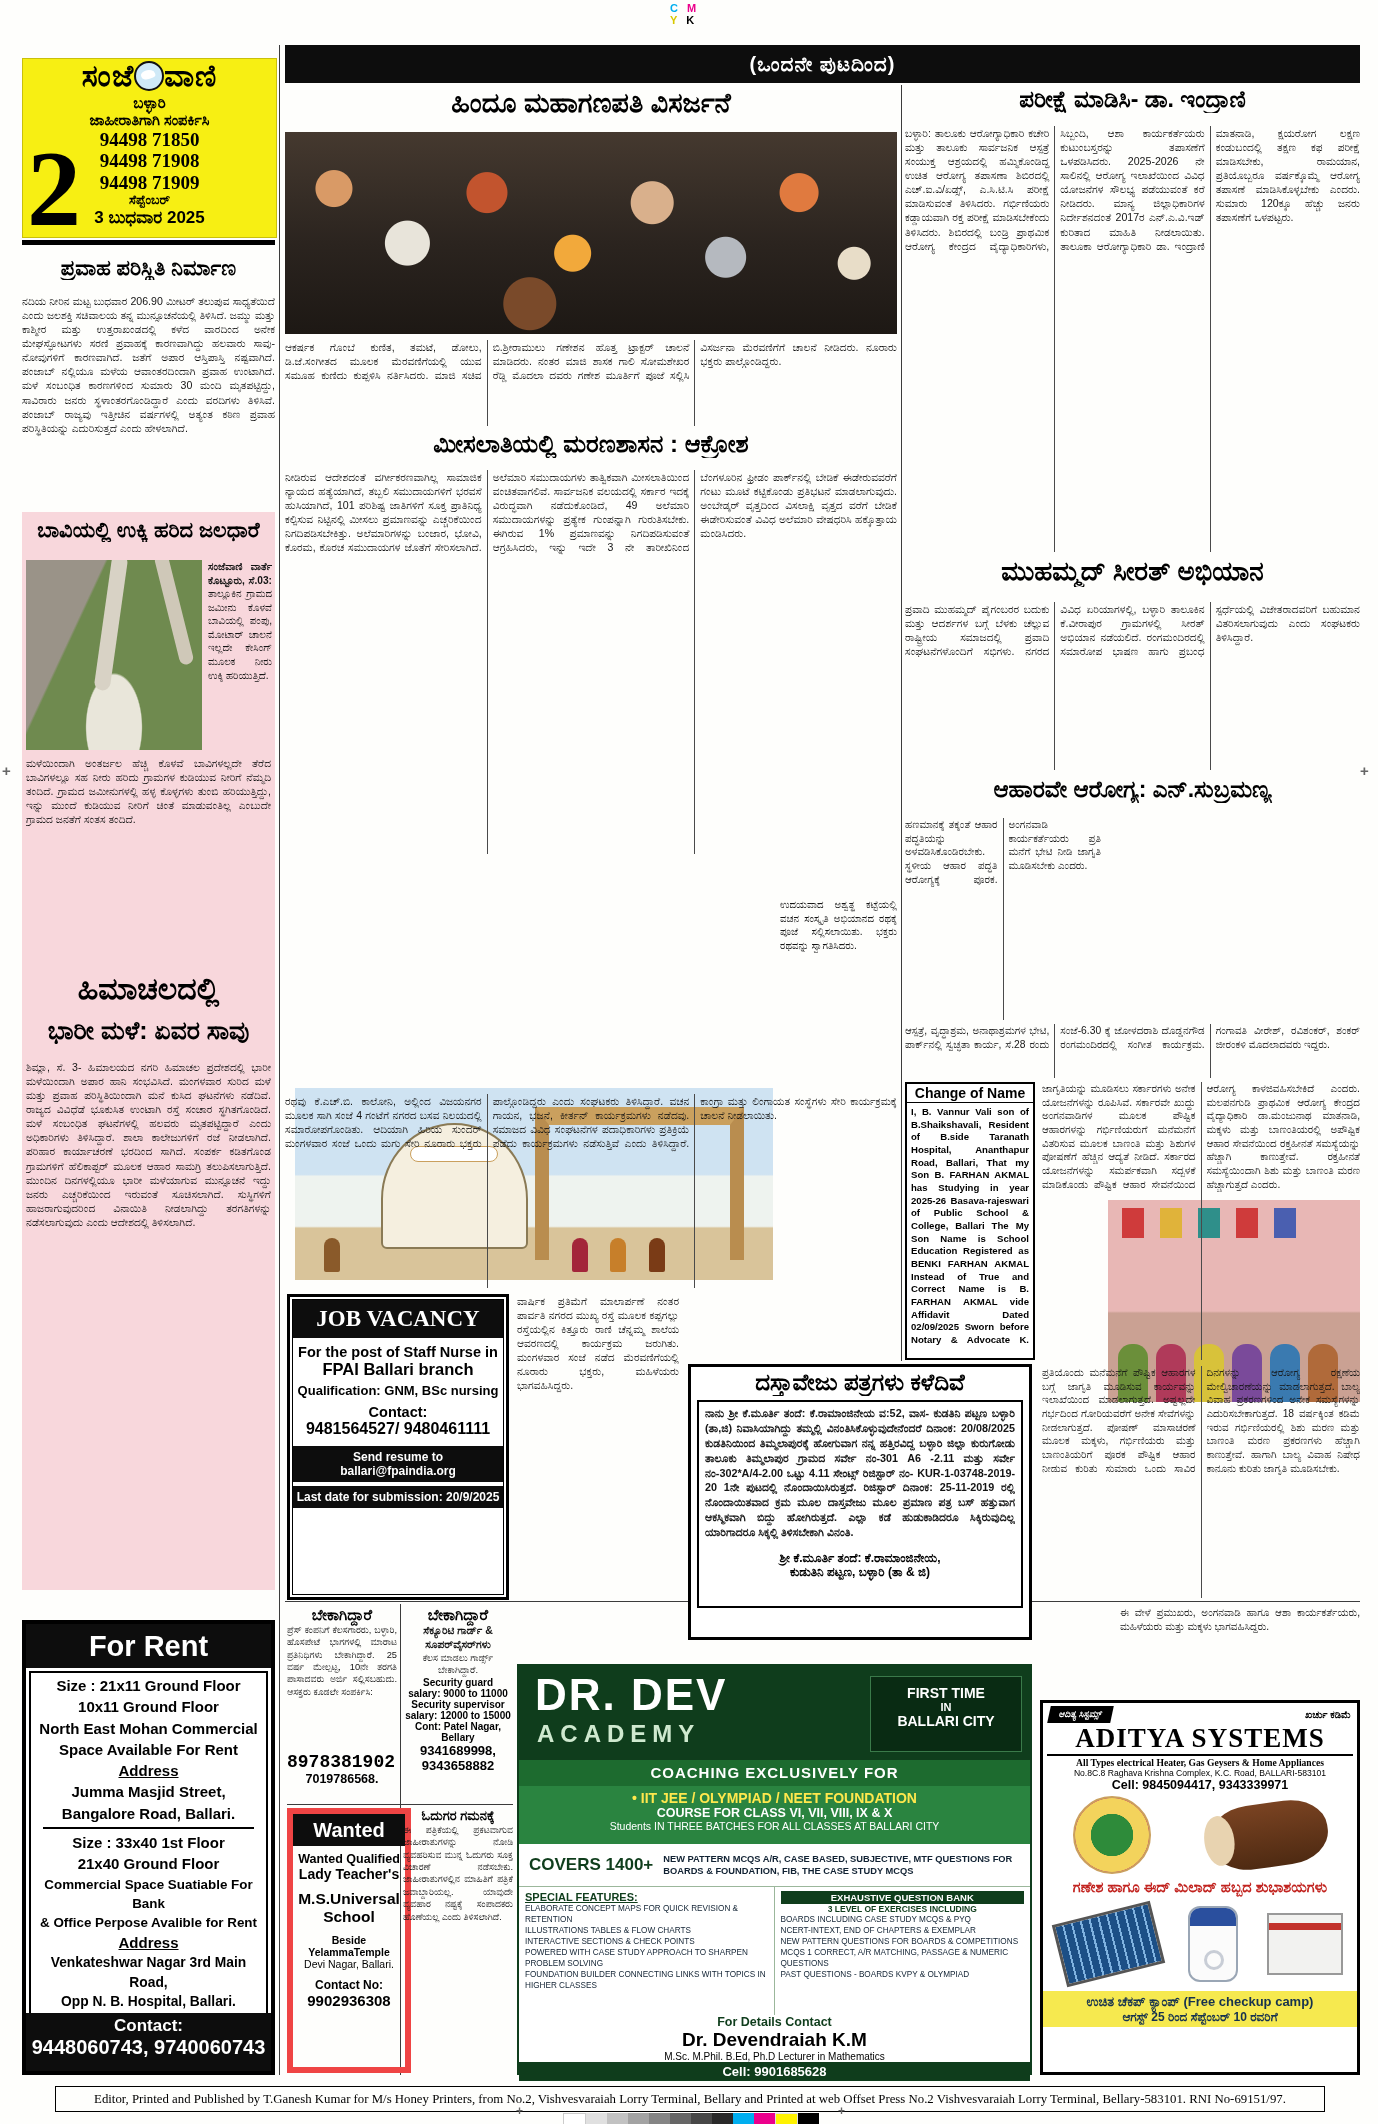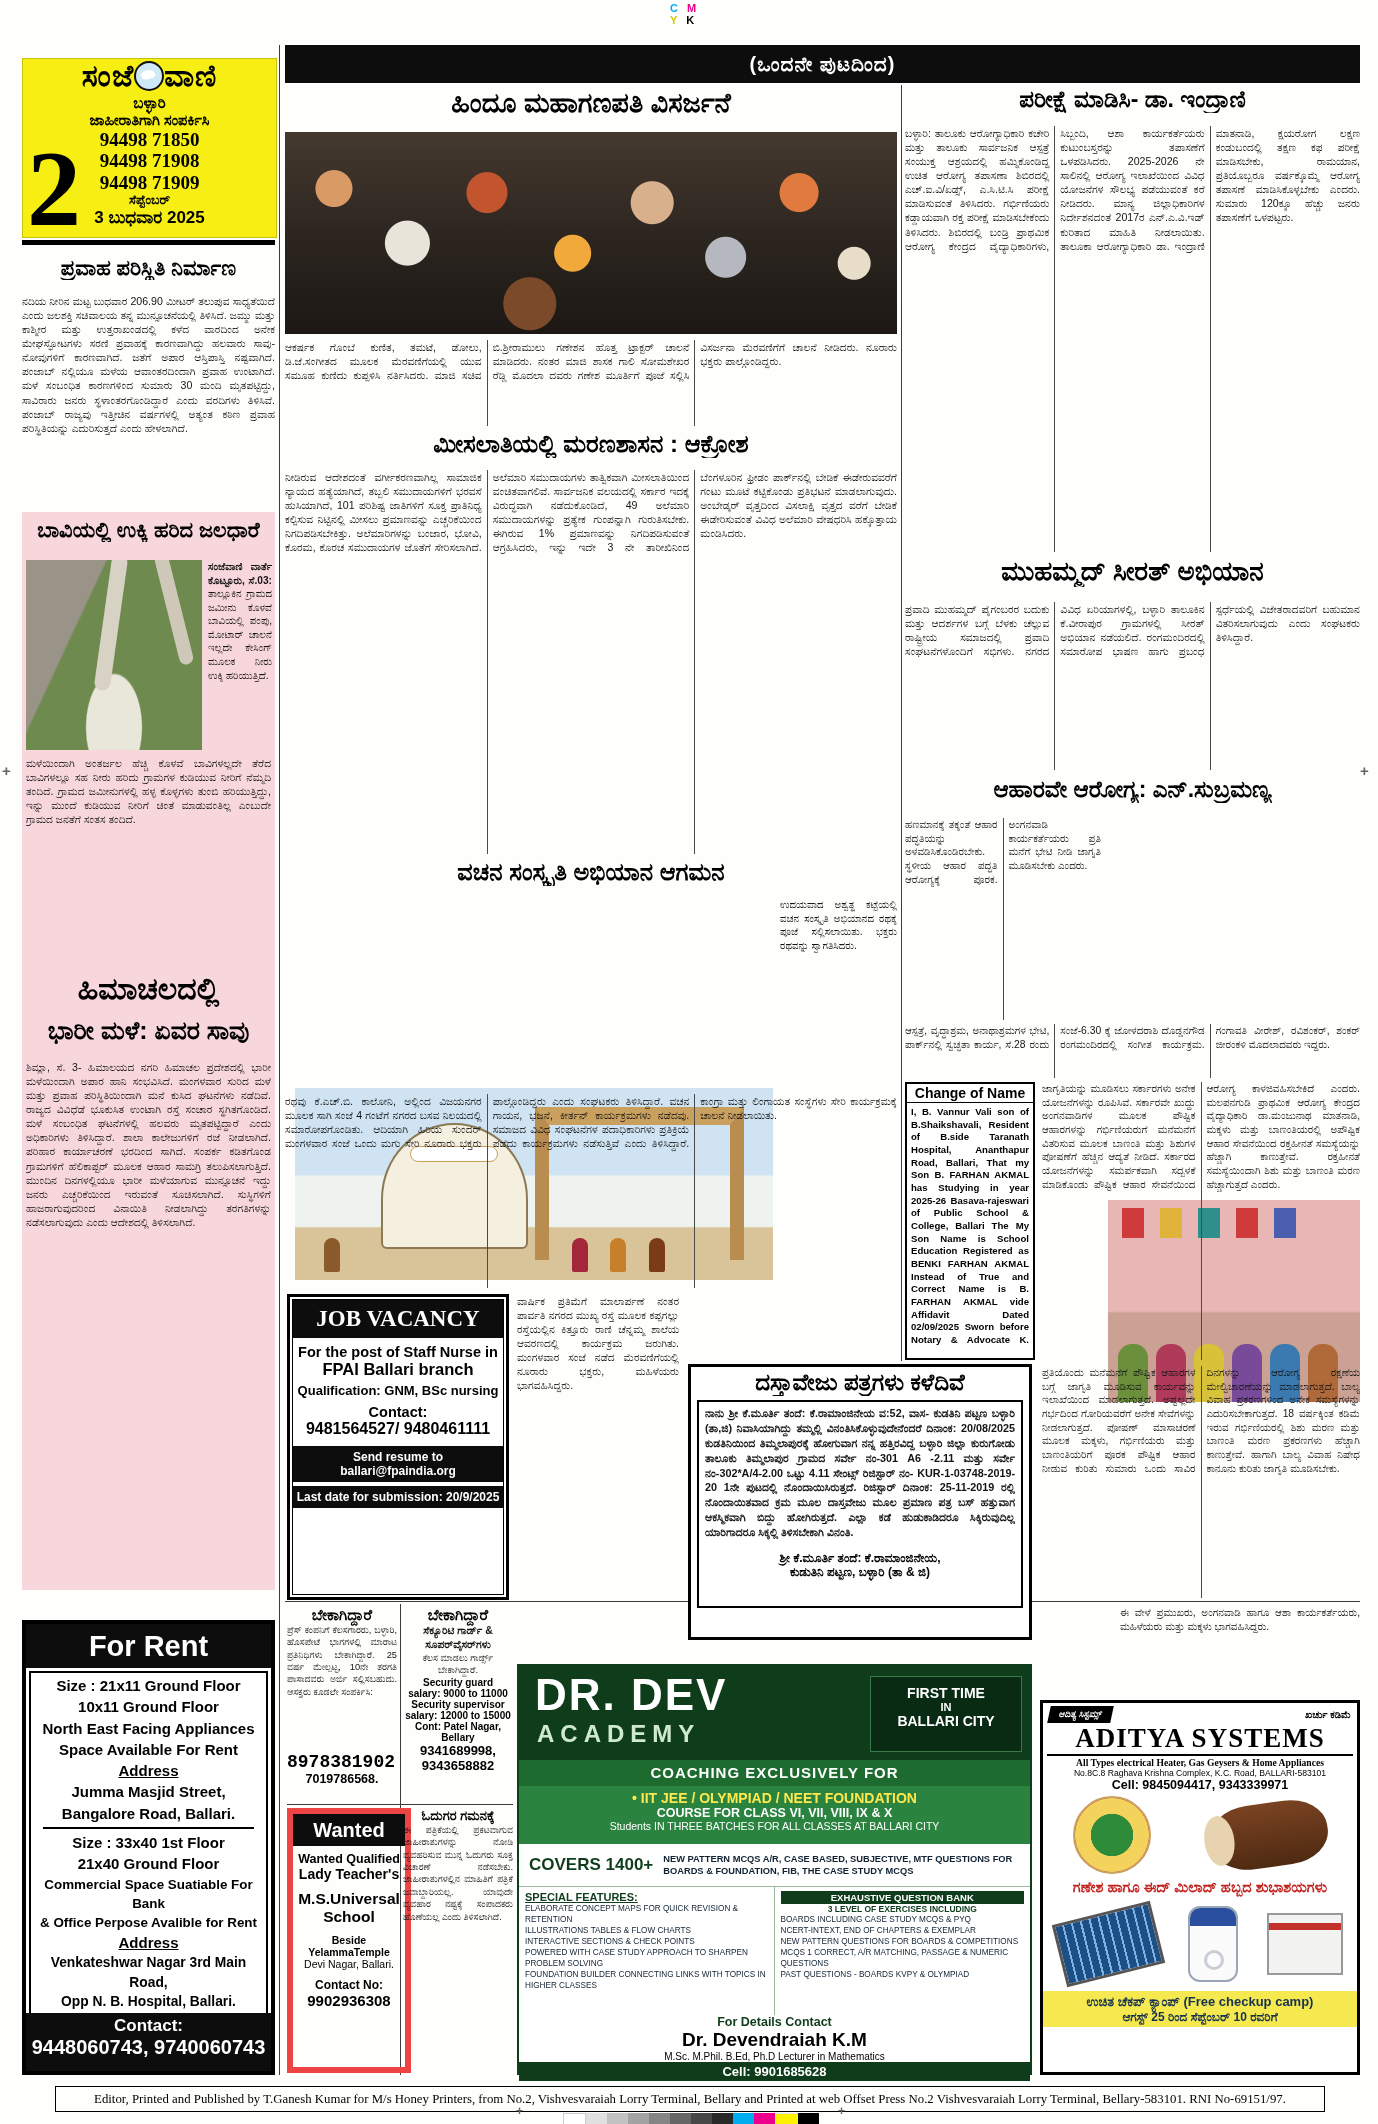--- a/index.html
+++ b/index.html
@@ -119,21 +119,21 @@
   <div class="abs hl" style="left:24px;top:972px;width:249px;font-size:30px;">ಹಿಮಾಚಲದಲ್ಲಿ</div>
   <div class="abs hl" style="left:24px;top:1016px;width:249px;font-size:25px;">ಭಾರೀ ಮಳೆ: ಏವರ ಸಾವು</div>
   <div class="abs kn just" style="left:26px;top:1060px;width:245px;height:522px;">ಶಿಮ್ಲಾ, ಸೆ. 3- ಹಿಮಾಲಯದ ನಗರಿ ಹಿಮಾಚಲ ಪ್ರದೇಶದಲ್ಲಿ ಭಾರೀ ಮಳೆಯಿಂದಾಗಿ ಅಪಾರ ಹಾನಿ ಸಂಭವಿಸಿದೆ. ಮಂಗಳವಾರ ಸುರಿದ ಮಳೆ ಮತ್ತು ಪ್ರವಾಹ ಪರಿಸ್ಥಿತಿಯಿಂದಾಗಿ ಮನೆ ಕುಸಿದ ಘಟನೆಗಳು ನಡೆದಿವೆ. ರಾಜ್ಯದ ವಿವಿಧೆಡೆ ಭೂಕುಸಿತ ಉಂಟಾಗಿ ರಸ್ತೆ ಸಂಚಾರ ಸ್ಥಗಿತಗೊಂಡಿದೆ. ಮಳೆ ಸಂಬಂಧಿತ ಘಟನೆಗಳಲ್ಲಿ ಹಲವರು ಮೃತಪಟ್ಟಿದ್ದಾರೆ ಎಂದು ಅಧಿಕಾರಿಗಳು ತಿಳಿಸಿದ್ದಾರೆ. ಶಾಲಾ ಕಾಲೇಜುಗಳಿಗೆ ರಜೆ ನೀಡಲಾಗಿದೆ. ಪರಿಹಾರ ಕಾರ್ಯಾಚರಣೆ ಭರದಿಂದ ಸಾಗಿದೆ. ಸಂಪರ್ಕ ಕಡಿತಗೊಂಡ ಗ್ರಾಮಗಳಿಗೆ ಹೆಲಿಕಾಪ್ಟರ್ ಮೂಲಕ ಆಹಾರ ಸಾಮಗ್ರಿ ತಲುಪಿಸಲಾಗುತ್ತಿದೆ. ಮುಂದಿನ ದಿನಗಳಲ್ಲಿಯೂ ಭಾರೀ ಮಳೆಯಾಗುವ ಮುನ್ಸೂಚನೆ ಇದ್ದು ಜನರು ಎಚ್ಚರಿಕೆಯಿಂದ ಇರುವಂತೆ ಸೂಚಿಸಲಾಗಿದೆ. ಸುಸ್ಥಿಗಳಿಗೆ ಹಾಜರಾಗುವುದರಿಂದ ವಿನಾಯಿತಿ ನೀಡಲಾಗಿದ್ದು ತರಗತಿಗಳನ್ನು ನಡೆಸಲಾಗುವುದು ಎಂದು ಆದೇಶದಲ್ಲಿ ತಿಳಿಸಲಾಗಿದೆ.</div>
 
   <div class="abs adbox" style="left:22px;top:1620px;width:253px;height:455px;box-sizing:border-box;border-width:4px;">
     <div class="blackbar ctr b" style="height:44px;font-size:29px;line-height:44px;">For Rent</div>
     <div class="inbox" style="margin:3px;padding:2px 2px;">
       <div class="ctr b" style="font-size:15px;line-height:1.42;">
         <div>Size : 21x11 Ground Floor</div>
         <div>10x11 Ground Floor</div>
-        <div>North East Facing Appliances</div>
+        <div>North East Mohan Commercial</div>
         <div>Space Available For Rent</div>
         <div style="text-decoration:underline">Address</div>
         <div>Jumma Masjid Street,</div>
         <div>Bangalore Road, Ballari.</div>
         <div style="border-top:2px solid #000;margin:3px 10px;"></div>
         <div>Size : 33x40 1st Floor</div>
         <div>21x40 Ground Floor</div>
         <div style="font-size:13.4px">Commercial Space Suatiable For Bank</div>
         <div style="font-size:13.4px">&amp;  Office Perpose Avalible for Rent</div>
         <div style="text-decoration:underline">Address</div>
@@ -157,21 +157,20 @@
 
   <div class="abs hl" style="left:285px;top:88px;width:612px;font-size:27px;">ಹಿಂದೂ ಮಹಾಗಣಪತಿ ವಿಸರ್ಜನೆ</div>
   <div class="abs crowd" style="left:285px;top:132px;width:612px;height:202px;"></div>
   <div class="abs kn just cols3" style="left:285px;top:340px;width:612px;height:86px;">
     <span>ಆಕರ್ಷಕ ಗೊಂಬೆ ಕುಣಿತ, ತಮಟೆ, ಡೋಲು, ಡಿ.ಜೆ.ಸಂಗೀತದ ಮೂಲಕ ಮೆರವಣಿಗೆಯಲ್ಲಿ ಯುವ ಸಮೂಹ ಕುಣಿದು ಕುಪ್ಪಳಿಸಿ ನರ್ತಿಸಿದರು.</span>
     <span>ಮಾಜಿ ಸಚಿವ ಬಿ.ಶ್ರೀರಾಮುಲು ಗಣೇಶನ ಹೊತ್ತ ಟ್ರಾಕ್ಟರ್ ಚಾಲನೆ ಮಾಡಿದರು. ನಂತರ ಮಾಜಿ ಶಾಸಕ ಗಾಲಿ ಸೋಮಶೇಖರ ರೆಡ್ಡಿ ಮೊದಲಾ</span>
     <span>ದವರು ಗಣೇಶ ಮೂರ್ತಿಗೆ ಪೂಜೆ ಸಲ್ಲಿಸಿ ವಿಸರ್ಜನಾ ಮೆರವಣಿಗೆಗೆ ಚಾಲನೆ ನೀಡಿದರು. ನೂರಾರು ಭಕ್ತರು ಪಾಲ್ಗೊಂಡಿದ್ದರು.</span>
   </div>
   <div class="abs hl" style="left:285px;top:430px;width:612px;font-size:24px;">ಮೀಸಲಾತಿಯಲ್ಲಿ ಮರಣಶಾಸನ : ಆಕ್ರೋಶ</div>
   <div class="abs kn just cols3" style="left:285px;top:470px;width:612px;height:384px;">ನೀಡಿರುವ ಆದೇಶದಂತೆ ವರ್ಗೀಕರಣವಾಗಿಲ್ಲ ಸಾಮಾಜಿಕ ನ್ಯಾಯದ ಹತ್ಯೆಯಾಗಿದೆ, ತಬ್ಬಲಿ ಸಮುದಾಯಗಳಿಗೆ ಭರವಸೆ ಹುಸಿಯಾಗಿದೆ, 101 ಪರಿಶಿಷ್ಟ ಜಾತಿಗಳಿಗೆ ಸೂಕ್ತ ಪ್ರಾತಿನಿಧ್ಯ ಕಲ್ಪಿಸುವ ನಿಟ್ಟಿನಲ್ಲಿ ಮೀಸಲು ಪ್ರಮಾಣವನ್ನು ಎಚ್ಚರಿಕೆಯಿಂದ ನಿಗದಿಪಡಿಸಬೇಕಿತ್ತು. ಅಲೆಮಾರಿಗಳನ್ನು ಬಂಜಾರ, ಭೋವಿ, ಕೊರಮ, ಕೊರಚ ಸಮುದಾಯಗಳ ಜೊತೆಗೆ ಸೇರಿಸಲಾಗಿದೆ. ಅಲೆಮಾರಿ ಸಮುದಾಯಗಳು ತಾತ್ವಿಕವಾಗಿ ಮೀಸಲಾತಿಯಿಂದ ವಂಚಿತವಾಗಲಿವೆ. ಸಾರ್ವಜನಿಕ ವಲಯದಲ್ಲಿ ಸರ್ಕಾರ ಇದಕ್ಕೆ ವಿರುದ್ಧವಾಗಿ ನಡೆದುಕೊಂಡಿದೆ, 49 ಅಲೆಮಾರಿ ಸಮುದಾಯಗಳನ್ನು ಪ್ರತ್ಯೇಕ ಗುಂಪನ್ನಾಗಿ ಗುರುತಿಸಬೇಕು. ಈಗಿರುವ 1% ಪ್ರಮಾಣವನ್ನು ನಿಗದಿಪಡಿಸುವಂತೆ ಆಗ್ರಹಿಸಿದರು, ಇನ್ನು ಇದೇ 3 ನೇ ತಾರೀಖಿನಿಂದ ಬೆಂಗಳೂರಿನ ಫ್ರೀಡಂ ಪಾರ್ಕ್‌ನಲ್ಲಿ ಬೇಡಿಕೆ ಈಡೇರುವವರೆಗೆ ಗಂಟು ಮೂಟೆ ಕಟ್ಟಿಕೊಂಡು ಪ್ರತಿಭಟನೆ ಮಾಡಲಾಗುವುದು. ಅಂಬೇಡ್ಕರ್ ವೃತ್ತದಿಂದ ವಿಸಲಾಕ್ಷಿ ವೃತ್ತದ ವರೆಗೆ ಬೇಡಿಕೆ ಈಡೇರಿಸುವಂತೆ ವಿವಿಧ ಅಲೆಮಾರಿ ವೇಷಧರಿಸಿ ಹಕ್ಕೊತ್ತಾಯ ಮಂಡಿಸಿದರು.</div>
-  <div class="abs hl" style="left:285px;top:858px;width:612px;font-size:24px;">ವಚನ ಸಂಸ್ಕೃತಿ ಅಭಿಯಾನ ಆಗಮನ</div>
   <div class="abs temple" style="left:295px;top:898px;width:478px;height:192px;">
     <div class="gate"></div>
     <div class="cart"></div>
     <div class="cartbanner"></div>
     <div class="fig" style="left:58%;background:#a3263a;"></div>
     <div class="fig" style="left:66%;background:#c77f2a;"></div>
     <div class="fig" style="left:74%;background:#7a3b16;"></div>
     <div class="fig" style="left:6%;background:#8a5a2a;"></div>
   </div>
   <div class="abs kn just" style="left:780px;top:898px;width:117px;height:192px;font-size:10.2px;">ಉದಯವಾದ ಅಶ್ವತ್ಥ ಕಟ್ಟೆಯಲ್ಲಿ ವಚನ ಸಂಸ್ಕೃತಿ ಅಭಿಯಾನದ ರಥಕ್ಕೆ ಪೂಜೆ ಸಲ್ಲಿಸಲಾಯಿತು. ಭಕ್ತರು ರಥವನ್ನು ಸ್ವಾಗತಿಸಿದರು.</div>

